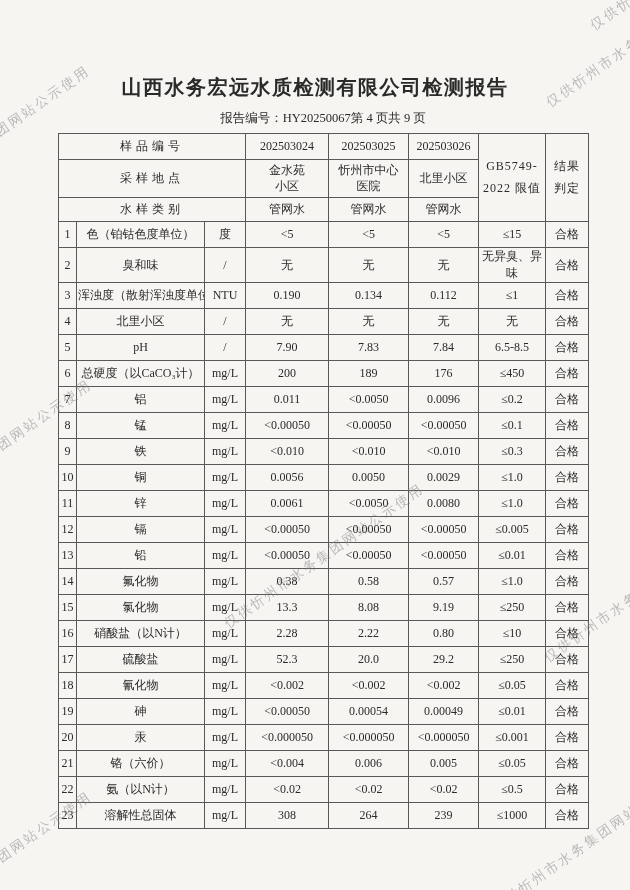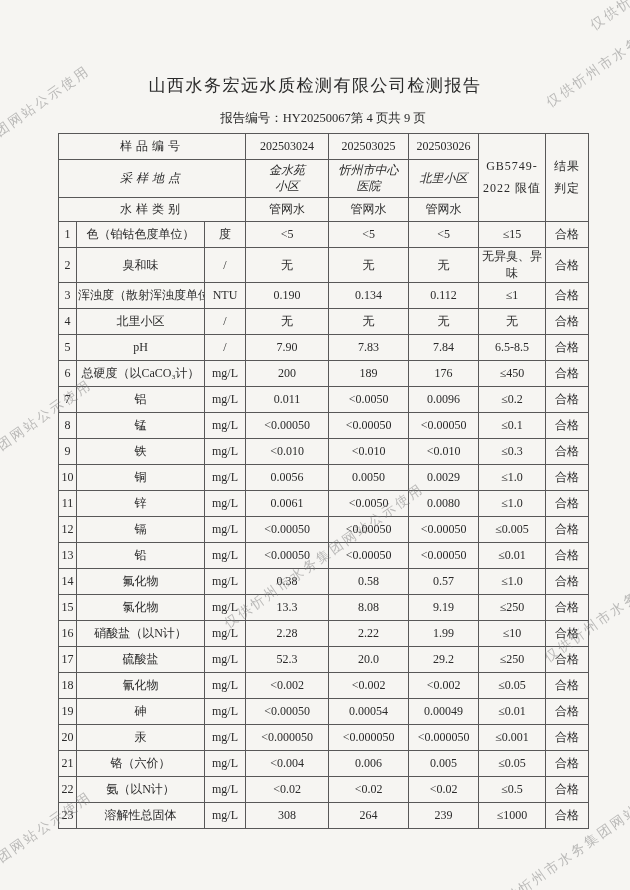--- a/index.html
+++ b/index.html
@@ -7,40 +7,40 @@
   body {
     position:relative;
     background:#f6f5f2;
     overflow:hidden;
     font-family:"Liberation Serif", serif;
     color:#2a2a2a;
   }
   
   .title {
     position:absolute; top:74px; left:0; width:100%;
-    text-align:center; font-size:17px; font-weight:normal; letter-spacing:1.5px;
+    text-align:center; font-size:20px; font-weight:bold; letter-spacing:1.5px;
     z-index:2;
   }
   .meta {
     position:absolute; top:110px; left:58px; width:530px;
     display:flex; justify-content:center; align-items:baseline;
     font-size:12.5px; z-index:2;
   }
   
   table.report {
     position:absolute; top:133px; left:58px; width:530px;
     border-collapse:collapse; table-layout:fixed; z-index:2;
   }
   table.report td {
     border:1px solid #585858;
     text-align:center; vertical-align:middle;
     font-size:12px; padding:0 1px; overflow:hidden;
   }
   tr.h1 { height:26px; }
-  tr.h2 { height:38px;font-style:italic; }
+  tr.h2 { height:38px; }
   tr.h3 { height:24px; }
   tr.datarow { height:26px; }
   td.name-cell {
     text-align:left; padding-left:5px;
     font-size:11px; white-space:nowrap;
   }
   td.limit-cell { font-size:11px;margin-left:36px; }
   td.merged-head { font-size:12px; letter-spacing:4px; }
   .stack { display:flex; flex-direction:column; justify-content:center; gap:9px; }
   .stack span { display:block; line-height:1.1; letter-spacing:1px; }
@@ -275,21 +275,21 @@
     <td>9.19</td>
     <td class="limit-cell">≤250</td>
     <td>合格</td>
   </tr>
       <tr class="datarow">
     <td>16</td>
     <td class="name-cell">硝酸盐（以N计）</td>
     <td>mg/L</td>
     <td>2.28</td>
     <td>2.22</td>
-    <td>1.99</td>
+    <td>0.80</td>
     <td class="limit-cell">≤10</td>
     <td>合格</td>
   </tr>
       <tr class="datarow">
     <td>17</td>
     <td class="name-cell">硫酸盐</td>
     <td>mg/L</td>
     <td>52.3</td>
     <td>20.0</td>
     <td>29.2</td>

